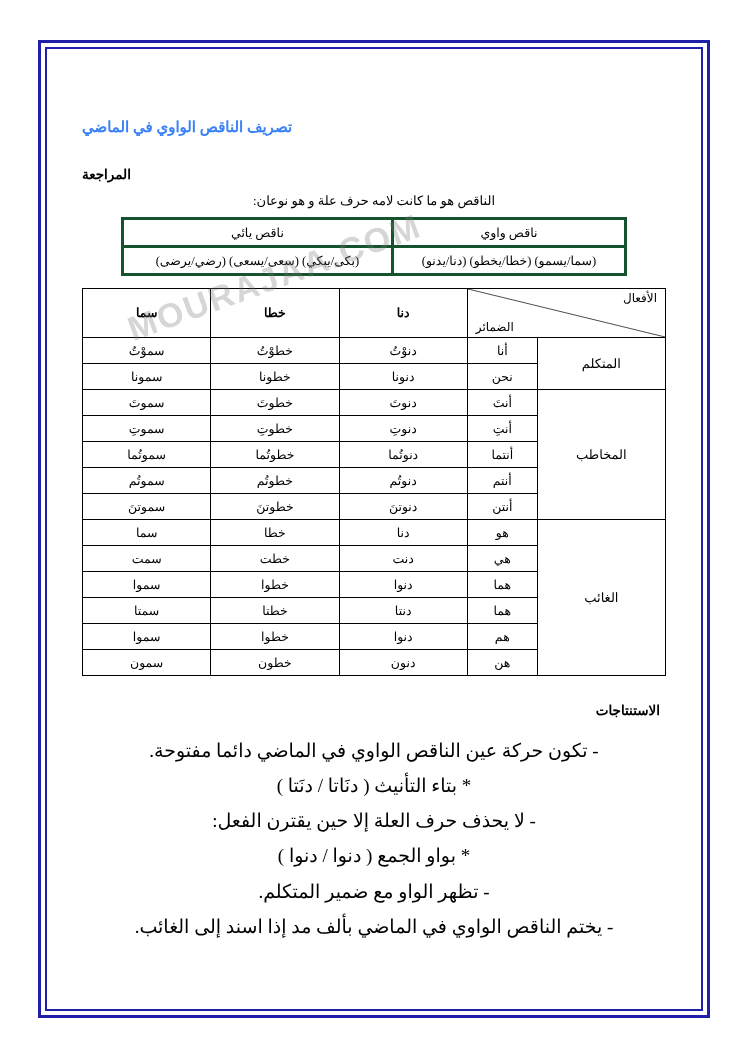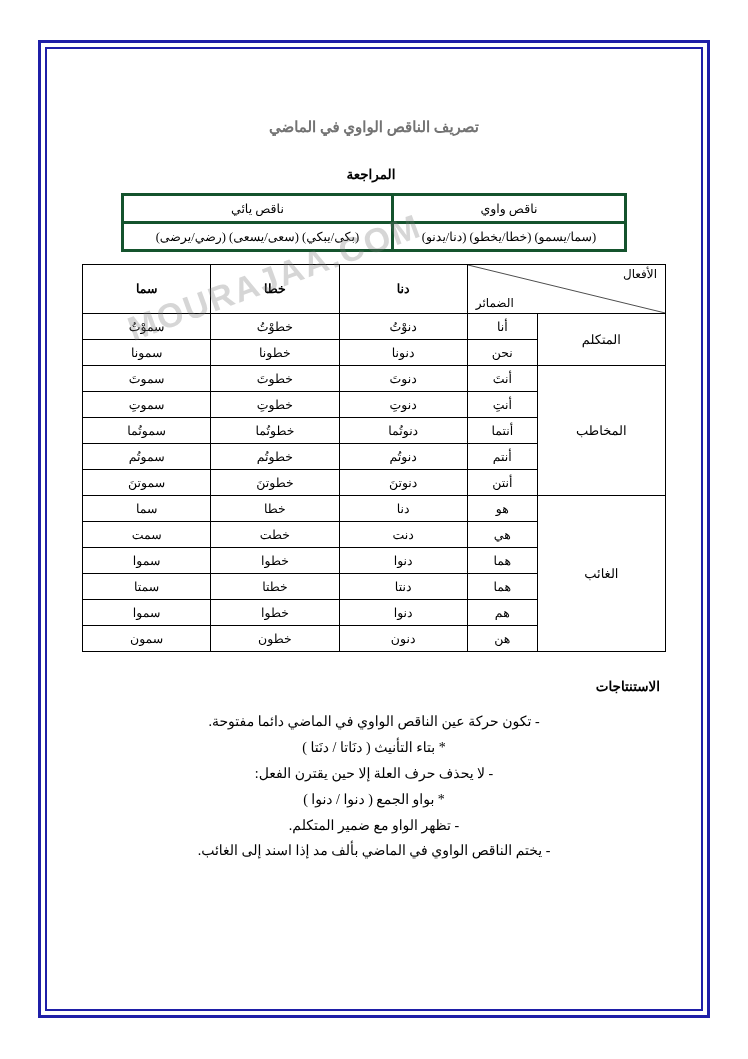--- a/index.html
+++ b/index.html
@@ -41,33 +41,33 @@
     left: 58px;
     top: 60px;
     width: 632px;
     height: 938px;
     direction: rtl;
     box-sizing: border-box;
     padding: 30px 24px 10px 24px;
   }
 
   .doc-title {
-    text-align: center;
-    color: #737373;
+    text-align: left;
+    color: #3b82f6;
     font-weight: bold;
     font-size: 15px;
     letter-spacing: 1px;
     margin: 28px 0 30px 0;
   }
 
   .section-heading {
     font-weight: bold;
     font-size: 13.5px;
     margin: 0 6px 10px 0;
-    text-align: center;
+    text-align: left;
   }
 
   .lead-line {
     font-size: 13px;
     text-align: center;
     margin: 6px 0 8px 0;
   }
 
   
   table {
@@ -137,21 +137,21 @@
   }
 
   
   .concl-heading {
     font-weight: bold;
     font-size: 13.5px;
     margin: 26px 6px 14px 0;
     text-align: right;
   }
   .concl-list {
-    font-size: 14px;
+    font-size: 19px;
     text-align: center;
     line-height: 1.85;
   }
   .concl-list div { white-space: nowrap; }
 
   
   .watermark {
     position: absolute;
     left: 120px;
     top: 258px;
@@ -169,20 +169,21 @@
 <body>
 
 <div class="frame-outer"></div>
 <div class="frame-inner"></div>
 
 <div class="page">
 
   <div class="doc-title">تصريف الناقص الواوي في الماضي</div>
 
   <div class="section-heading">المراجعة</div>
+  <div class="lead-line">الناقص هو ما كانت لامه حرف علة و هو نوعان:</div>
 
   <table class="tbl-review">
     <tbody>
         <tr>
       <td class="hdr">ناقص واوي</td>
       <td class="hdr">ناقص يائي</td>
     </tr>
     <tr>
       <td>(سما/يسمو) (خطا/يخطو) (دنا/يدنو)</td>
       <td>(بكى/يبكي) (سعى/يسعى) (رضي/يرضى)</td>

